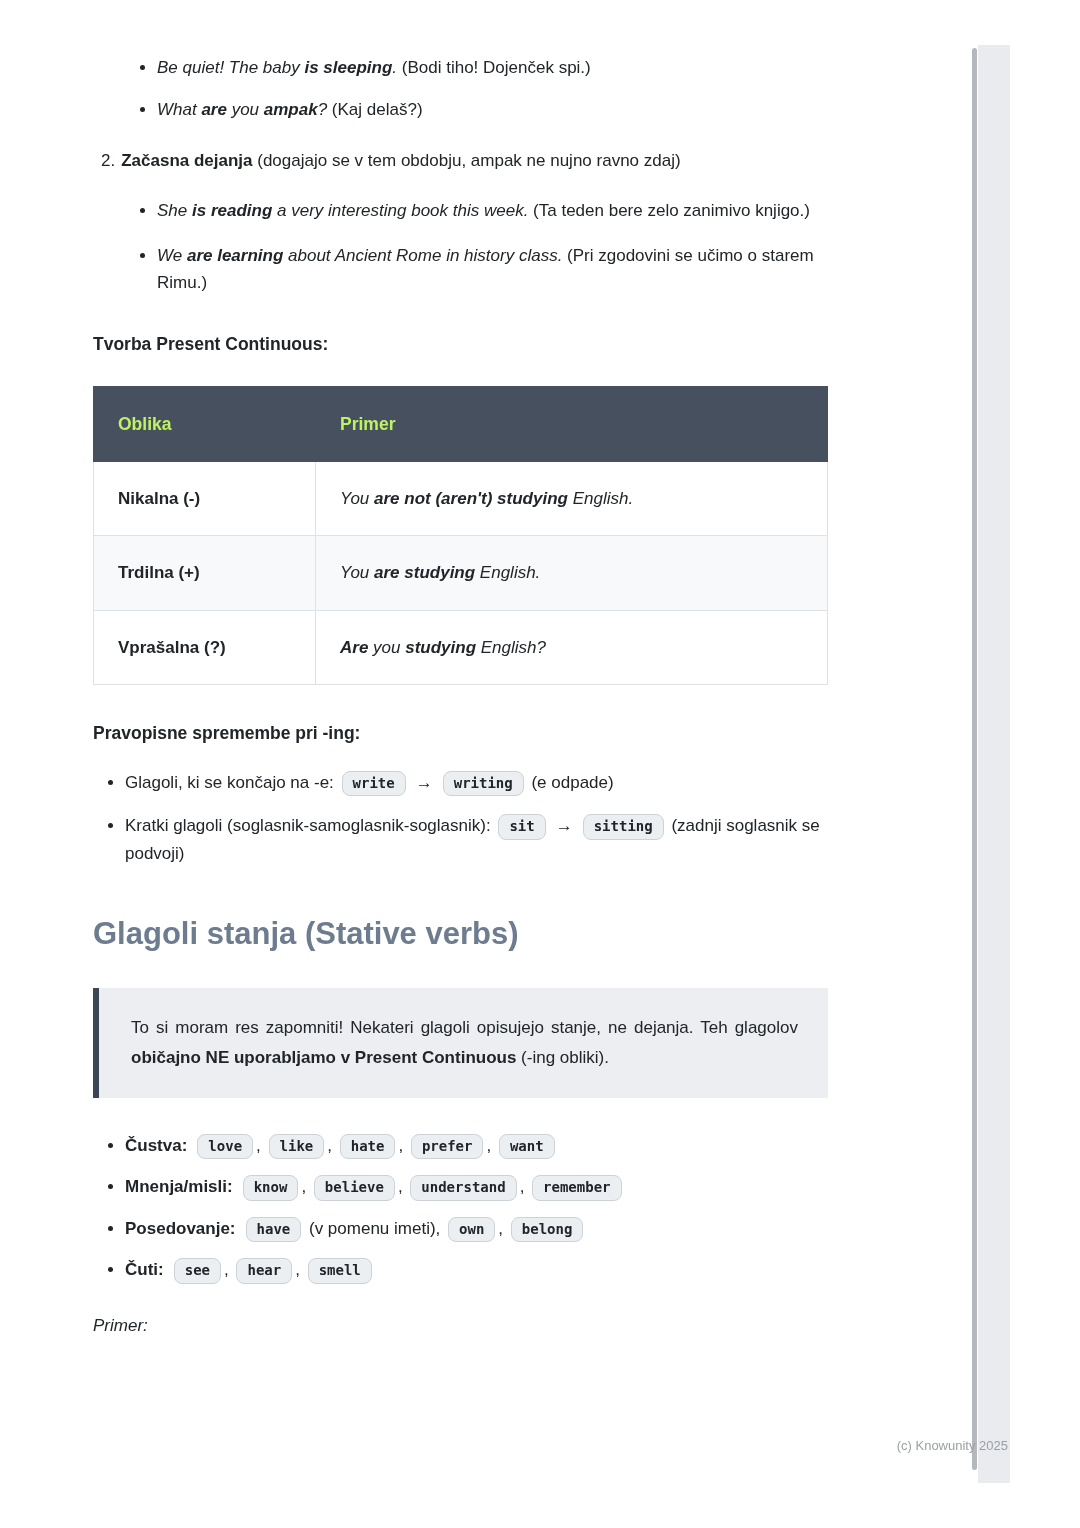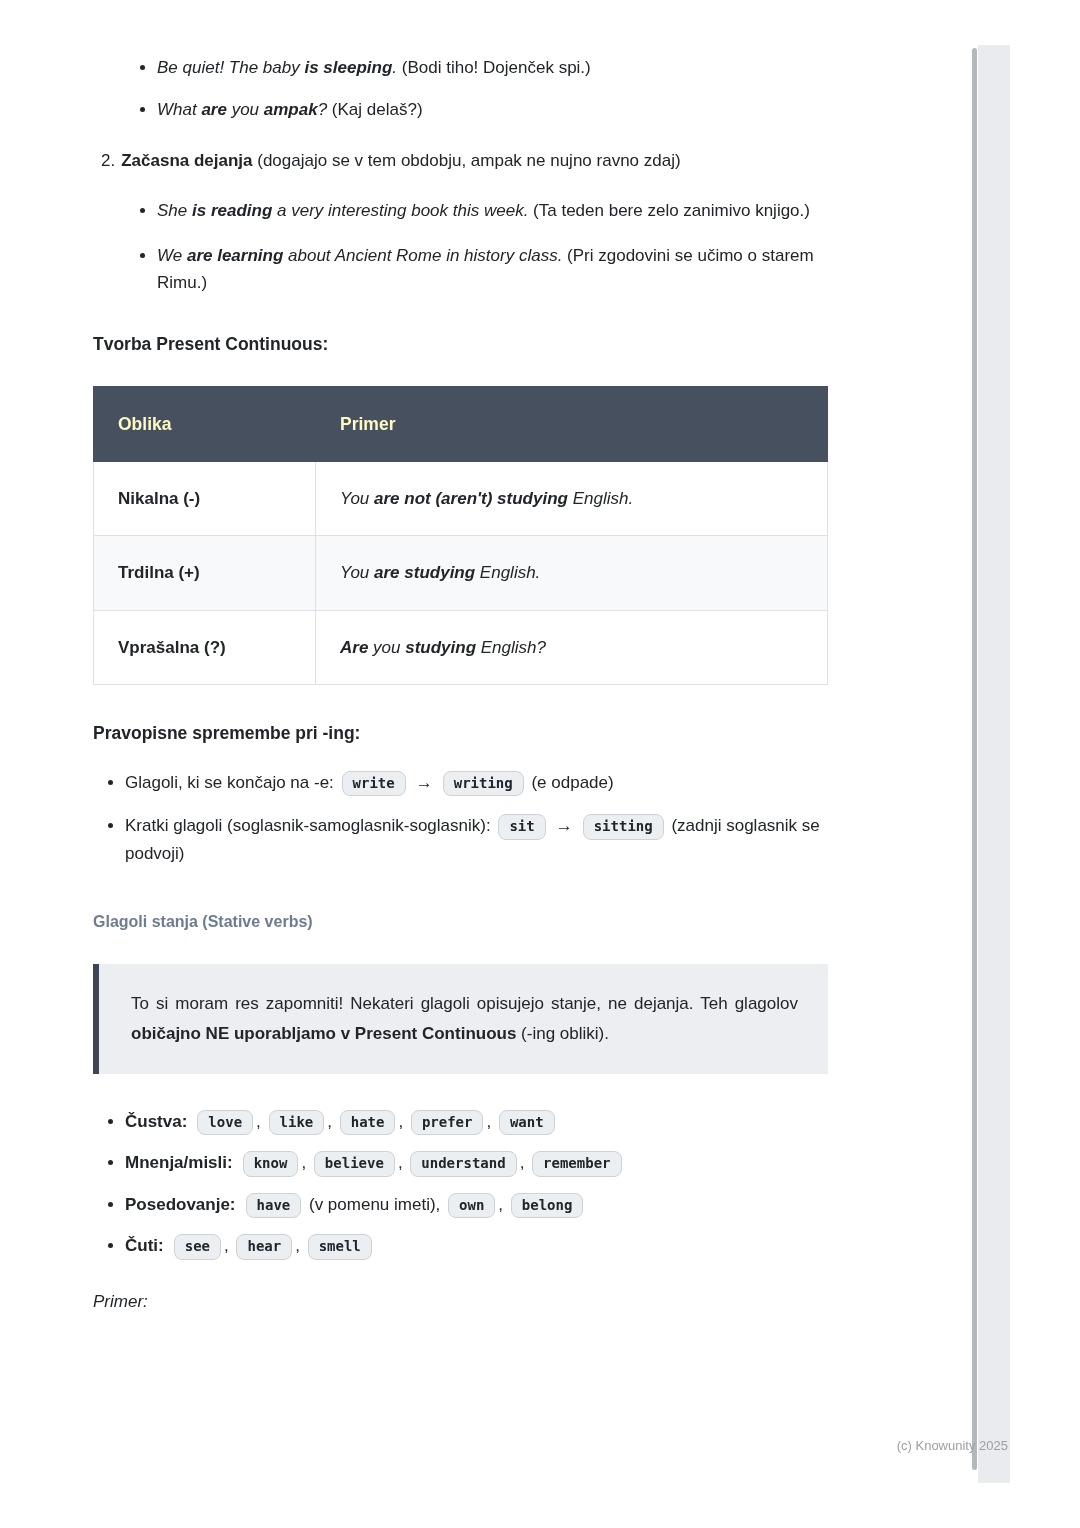--- a/index.html
+++ b/index.html
@@ -35,21 +35,21 @@
   .h-bold { font-weight: 700; font-size: 17.5px; margin-top: 34px; }
 
   table.conj {
     width: 100%;
     border-collapse: collapse;
     margin-top: 28px;
     font-size: 17px;
   }
   table.conj th {
     background: #47505f;
-    color: #fef9c3;
+    color: #bef264;
     text-align: left;
     font-size: 17.5px;
     font-weight: 700;
     padding: 23px 24px;
     border: 1px solid #47505f;
   }
   table.conj th + th { border-left: 1px solid #5e6775; }
   table.conj td {
     border: 1px solid #dee2e6;
     padding: 23px 24px;
@@ -73,21 +73,21 @@
     padding: 3px 10px;
     display: inline-block;
     line-height: 1.25;
     margin: 0 3px;
     white-space: nowrap;
   }
   .arrow { margin: 0 7px; }
 
   .stative-h {
     margin-top: 42px;
-    font-size: 16px;
+    font-size: 31px;
     font-weight: 600;
     color: #6d7c8e;
   }
 
   .callout {
     margin-top: 30px;
     background: #eceef1;
     border-left: 6px solid #3d4654;
     padding: 25px 30px 25px 32px;
     line-height: 1.75;

